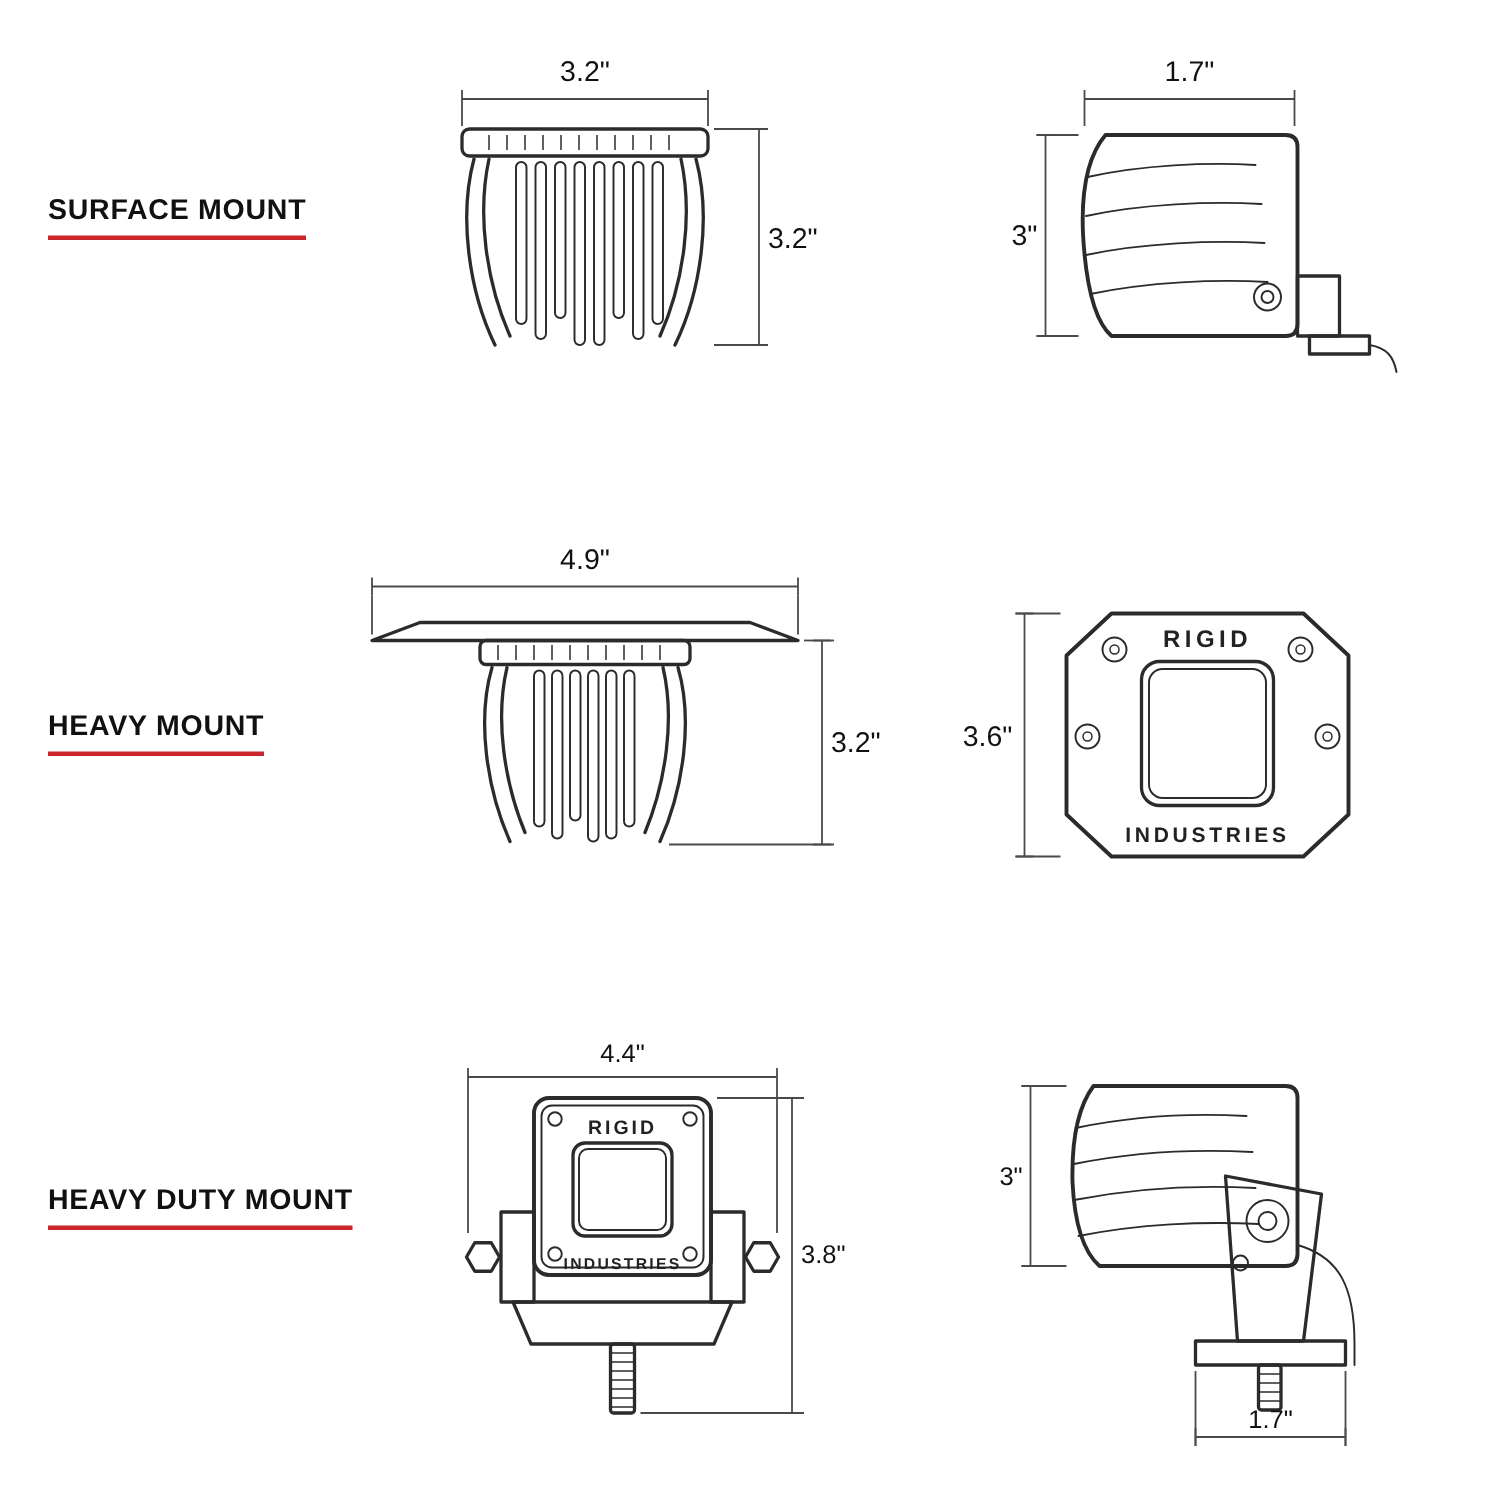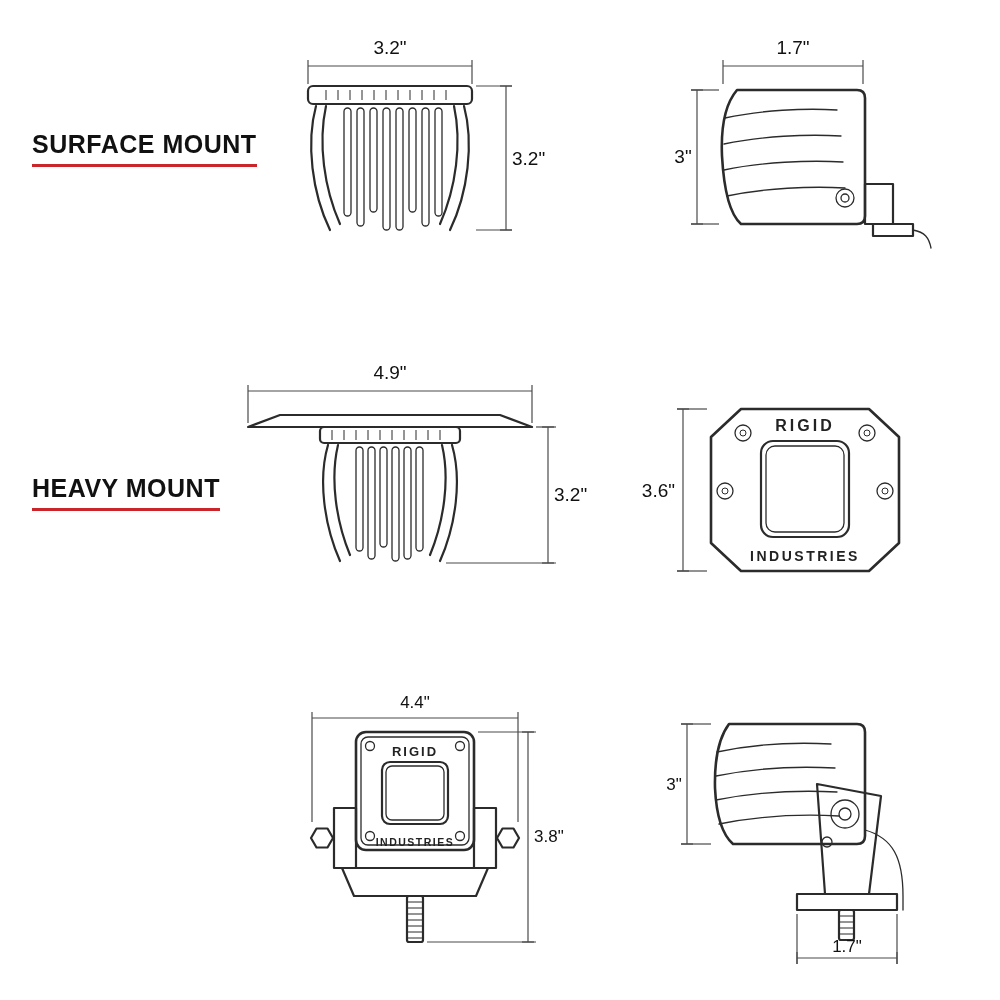--- a/index.html
+++ b/index.html
@@ -4,21 +4,21 @@
 <style>
   :root{
     --line:#2b2b2b; --dim:#4a4a4a; --text:#111; --accent:#c9252b; --bg:#fff;
   }
   *{margin:0;padding:0;box-sizing:border-box;}
   html,body{width:1000px;height:1000px;background:var(--bg);
     font-family:"Liberation Sans","DejaVu Sans",sans-serif;}
   .stage{position:relative;width:1000px;height:1000px;background:var(--bg);overflow:hidden;}
   .section-label{
     position:absolute;left:32px;display:inline-block;
-    font-size:25px;font-weight:700;letter-spacing:.5px;color:var(--text);
+    font-size:19px;font-weight:700;letter-spacing:.5px;color:var(--text);
     border-bottom:3px solid var(--accent);padding-bottom:5px;white-space:nowrap;text-align:center;
   }
   svg{position:absolute;overflow:visible;}
   .ln{stroke:var(--line);stroke-width:2.2;fill:none;stroke-linecap:round;stroke-linejoin:round;}
   .ln.thick{stroke-width:2.6;}
   .thin{stroke:var(--line);stroke-width:1.3;fill:none;stroke-linecap:round;stroke-linejoin:round;}
   .hair{stroke:var(--line);stroke-width:1;fill:none;}
   .dim{stroke:var(--dim);stroke-width:1.2;fill:none;}
   .dimtext{font-family:"Liberation Sans","DejaVu Sans",sans-serif;font-size:19px;fill:var(--text);}
   .dimtext.sm{font-size:17px;}
@@ -191,20 +191,21 @@
       </g>
       <g>
         <rect class="ln" x="116" y="56" width="88" height="96" rx="12"></rect>
         <rect class="thin" x="121" y="61" width="78" height="86" rx="9"></rect>
       </g>
       <text class="brand" x="160" y="46" font-size="16" letter-spacing="3" text-anchor="middle">RIGID</text>
       <text class="brand" x="160" y="176" font-size="14" letter-spacing="2.5" text-anchor="middle">INDUSTRIES</text>
     </g>
   </svg>
 
+  <div class="section-label" style="top:790px">HEAVY DUTY MOUNT</div>
 
   <svg viewBox="0 0 280 268" style="left:290px;top:696px;width:280px;height:268px">
     <g>
       <text class="dimtext sm" x="125" y="12" text-anchor="middle">4.4"</text>
       <line class="dim" x1="22" y1="22" x2="228" y2="22"></line>
       <line class="dim" x1="22" y1="16" x2="22" y2="28"></line>
       <line class="dim" x1="228" y1="16" x2="228" y2="28"></line>
       <line class="dim" x1="22" y1="28" x2="22" y2="126"></line>
       <line class="dim" x1="228" y1="28" x2="228" y2="126"></line>
     </g>

